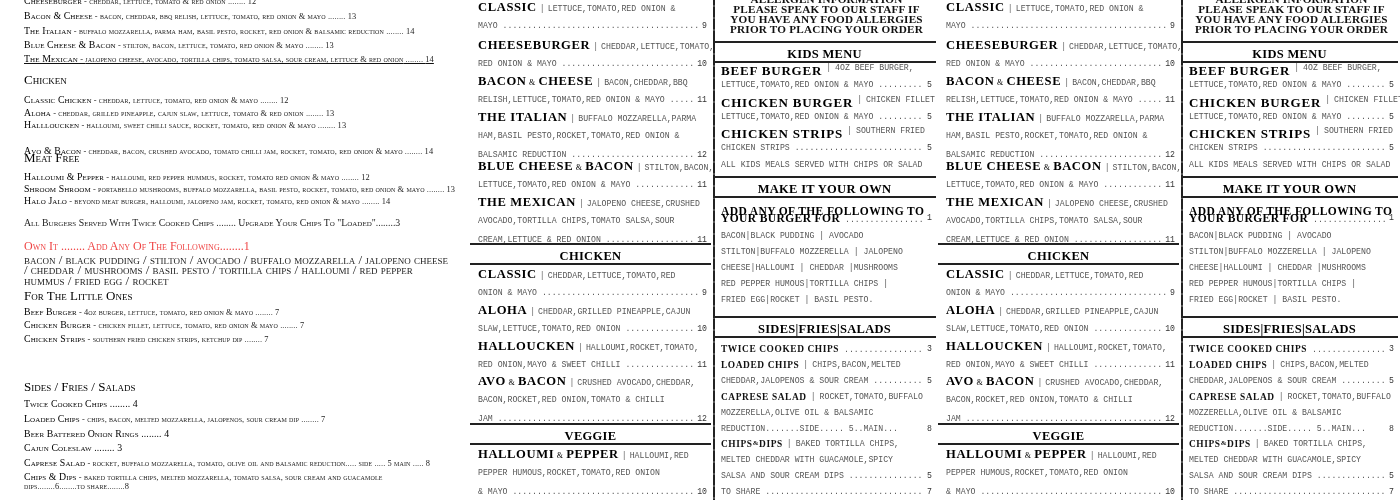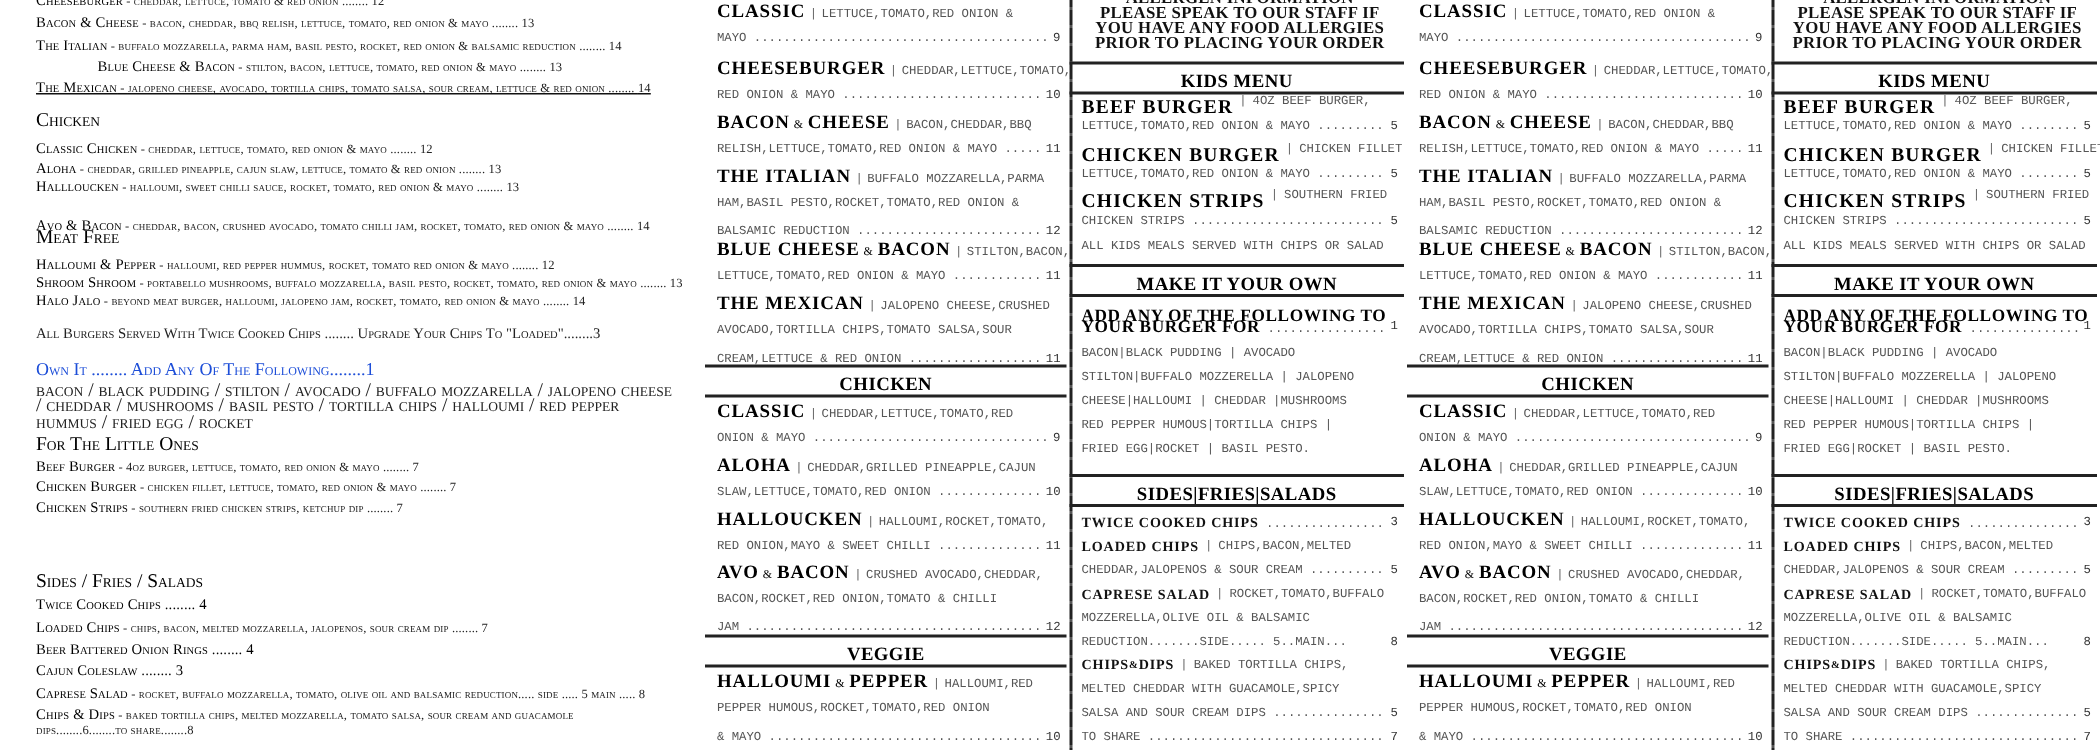--- a/index.html
+++ b/index.html
@@ -6,21 +6,21 @@
   html, body { width: 1400px; height: 500px; overflow: hidden; background: #fff; }
   body { position: relative; color: #111; }
 
   
   .p1 { position: absolute; left: 0; top: 0; width: 470px; height: 500px; font-family: "Liberation Serif", serif; font-variant: small-caps; }
   .p1 .line { position: absolute; left: 24px; font-size: 8.4px; white-space: nowrap; letter-spacing: 0.1px; }
   .p1 .line .nm { font-size: 9.8px; color: #000; }
   .p1 .line .ds { color: #222; }
   .p1 .sec { position: absolute; left: 24px; font-size: 13px; color: #000; white-space: nowrap; }
   .p1 .note { position: absolute; left: 24px; font-size: 9.8px; color: #222; white-space: nowrap; }
-  .p1 .own { position: absolute; left: 24px; font-size: 12px; color: #1d4ed8; white-space: nowrap; }
+  .p1 .own { position: absolute; left: 24px; font-size: 12px; color: #ef4444; white-space: nowrap; }
   .p1 .small { position: absolute; left: 24px; font-size: 13px; color: #222; line-height: 10.4px; width: 430px; }
 
   
   .tw { position: absolute; top: 0; height: 500px; font-family: "Liberation Mono", monospace; }
   .tw .item { position: absolute; left: 8px; right: 6px; }
   .tw .item .r1 { font-size: 8.2px; color: #555; white-space: nowrap; height: 17px; line-height: 17px; }
   .tw .item .r2 { font-size: 8.2px; color: #555; white-space: nowrap; height: 19px; line-height: 19px; display: flex; }
   .tw .item .r2 .t { overflow: hidden; flex: 1; }
   .tw .item .r2 .t::after { content: " ............................................................................................"; }
   .tw .item .r2 .pr { padding-left: 3px; color: #333; }
@@ -40,21 +40,21 @@
   .p3 .addany { position: absolute; left: 8px; right: 6px; font-family: "Liberation Serif", serif; font-weight: bold; font-size: 11.5px; line-height: 10px; color: #000; letter-spacing: 0.4px; }
   .p3 .extras { position: absolute; left: 8px; right: 6px; font-size: 8.2px; line-height: 16px; color: #555; }
 </style>
 </head>
 <body>
 
 <div class="p1" id="p1">
     <div class="line" style="top: -5px;"><span class="nm">Cheeseburger</span><span class="ds"> - </span><span class="ds">cheddar, lettuce, tomato &amp; red onion</span><span class="ds"> ........ </span><span class="ds">12</span></div>
     <div class="line" style="top: 10px;"><span class="nm">Bacon &amp; Cheese</span><span class="ds"> - </span><span class="ds">bacon, cheddar, bbq relish, lettuce, tomato, red onion &amp; mayo</span><span class="ds"> ........ </span><span class="ds">13</span></div>
     <div class="line" style="top: 25px;"><span class="nm">The Italian</span><span class="ds"> - </span><span class="ds">buffalo mozzarella, parma ham, basil pesto, rocket, red onion &amp; balsamic reduction</span><span class="ds"> ........ </span><span class="ds">14</span></div>
-    <div class="line" style="top: 39px; margin-left: 41px;"><span class="nm">Blue Cheese &amp; Bacon</span><span class="ds"> - </span><span class="ds">stilton, bacon, lettuce, tomato, red onion &amp; mayo</span><span class="ds"> ........ </span><span class="ds">13</span></div>
+    <div class="line" style="top: 39px;"><span class="nm">Blue Cheese &amp; Bacon</span><span class="ds"> - </span><span class="ds">stilton, bacon, lettuce, tomato, red onion &amp; mayo</span><span class="ds"> ........ </span><span class="ds">13</span></div>
     <div class="line" style="top: 53px; text-decoration: underline;"><span class="nm">The Mexican</span><span class="ds"> - </span><span class="ds">jalopeno cheese, avocado, tortilla chips, tomato salsa, sour cream, lettuce &amp; red onion</span><span class="ds"> ........ </span><span class="ds">14</span></div>
     <div class="sec" style="top: 72px;">Chicken</div>
     <div class="line" style="top: 94px;"><span class="nm">Classic Chicken</span><span class="ds"> - </span><span class="ds">cheddar, lettuce, tomato, red onion &amp; mayo</span><span class="ds"> ........ </span><span class="ds">12</span></div>
     <div class="line" style="top: 107px;"><span class="nm">Aloha</span><span class="ds"> - </span><span class="ds">cheddar, grilled pineapple, cajun slaw, lettuce, tomato &amp; red onion</span><span class="ds"> ........ </span><span class="ds">13</span></div>
     <div class="line" style="top: 119px;"><span class="nm">Hallloucken</span><span class="ds"> - </span><span class="ds">halloumi, sweet chilli sauce, rocket, tomato, red onion &amp; mayo</span><span class="ds"> ........ </span><span class="ds">13</span></div>
     <div class="line" style="top: 145px;"><span class="nm">Avo &amp; Bacon</span><span class="ds"> - </span><span class="ds">cheddar, bacon, crushed avocado, tomato chilli jam, rocket, tomato, red onion &amp; mayo</span><span class="ds"> ........ </span><span class="ds">14</span></div>
     <div class="sec" style="top: 150px;">Meat Free</div>
     <div class="line" style="top: 171px;"><span class="nm">Halloumi &amp; Pepper</span><span class="ds"> - </span><span class="ds">halloumi, red pepper hummus, rocket, tomato red onion &amp; mayo</span><span class="ds"> ........ </span><span class="ds">12</span></div>
     <div class="line" style="top: 183px;"><span class="nm">Shroom Shroom</span><span class="ds"> - </span><span class="ds">portabello mushrooms, buffalo mozzarella, basil pesto, rocket, tomato, red onion &amp; mayo</span><span class="ds"> ........ </span><span class="ds">13</span></div>
     <div class="line" style="top: 195px;"><span class="nm">Halo Jalo</span><span class="ds"> - </span><span class="ds">beyond meat burger, halloumi, jalopeno jam, rocket, tomato, red onion &amp; mayo</span><span class="ds"> ........ </span><span class="ds">14</span></div>

